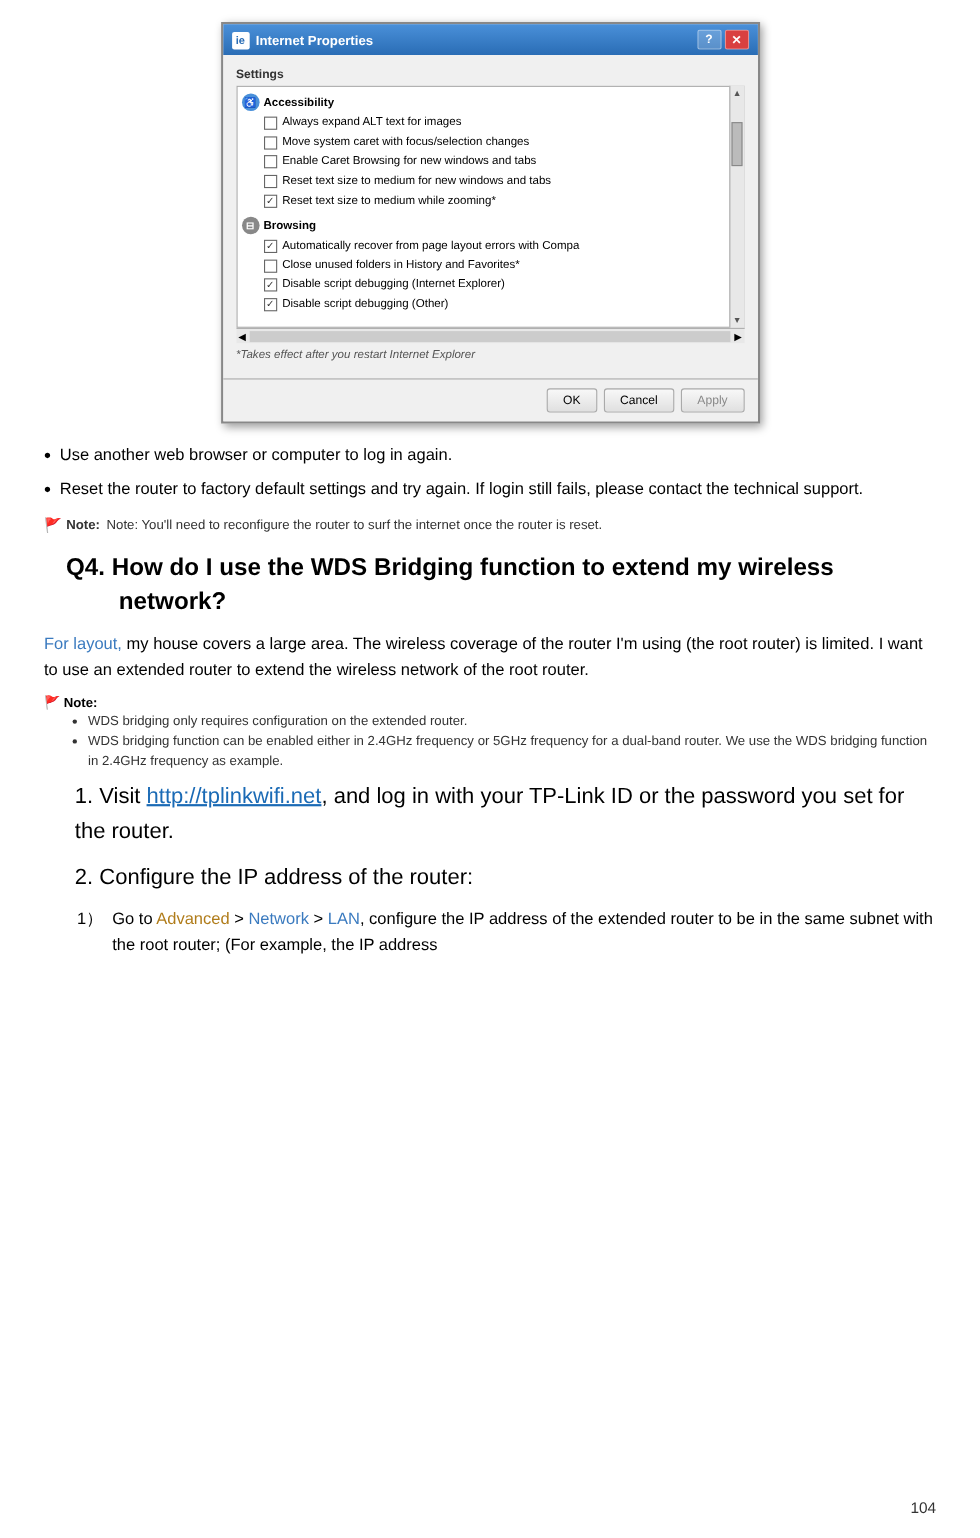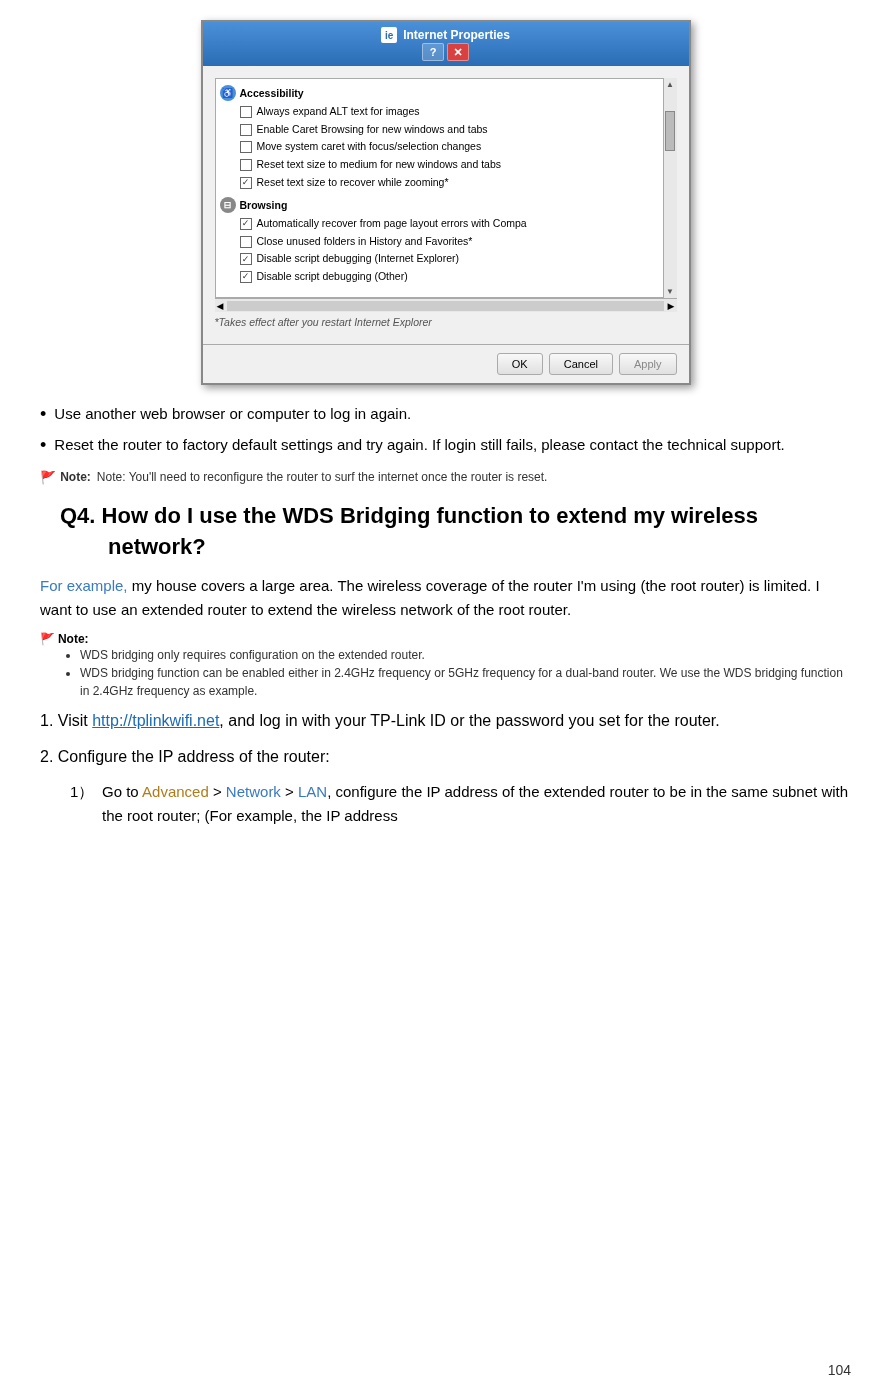--- a/index.html
+++ b/index.html
@@ -34,25 +34,24 @@
       font-family: Arial, sans-serif;
       font-size: 12px;
       box-shadow: 3px 3px 8px rgba(0,0,0,0.4);
     }
 
     .dialog-titlebar {
       background: linear-gradient(to bottom, #4a90d9, #2a6db5);
       color: white;
       padding: 5px 8px;
       display: flex;
-      align-items: center;
+      align-items: flex-end;
       justify-content: space-between;
       font-size: 12px;
       font-weight: bold;
-      flex-direction: column;
     }
 
     .dialog-titlebar-left {
       display: flex;
       align-items: center;
       gap: 6px;
     }
 
     .dialog-titlebar-icon {
       width: 16px;
@@ -360,23 +359,24 @@
       color: #333;
     }
 
     .numbered-list {
       list-style: none;
       padding: 0;
       margin: 0;
     }
 
     .numbered-item {
-      font-size: 16px;
+      font-size: 20px;
       line-height: 1.6;
       margin-bottom: 10px;
+      margin-left: 28px;
     }
 
     .link-text {
       color: #1a6ab5;
       text-decoration: underline;
     }
 
     .sub-numbered {
       list-style: none;
       padding: 0;
@@ -424,49 +424,50 @@
         </div>
         <div class="dialog-titlebar-controls">
           <div class="titlebar-btn help">?</div>
           <div class="titlebar-btn close">✕</div>
         </div>
       </div>
 
 
       <div class="dialog-body">
 
+        <div class="settings-group-label">Settings</div>
 
         <div style="display:flex; position:relative;">
           <div class="settings-list" style="flex:1; padding-right:16px;">
             <div class="settings-list-content">
 
               <div class="settings-category">
                 <span class="settings-category-icon">♿</span>
                 <span>Accessibility</span>
               </div>
 
               <div class="settings-item">
                 <span class="checkbox"></span>
                 <span>Always expand ALT text for images</span>
               </div>
               <div class="settings-item">
                 <span class="checkbox"></span>
+                <span>Move system caret with focus/selection changes</span>
+              </div>
+              <div class="settings-item">
+                <span class="checkbox"></span>
                 <span>Enable Caret Browsing for new windows and tabs</span>
-              </div>
-              <div class="settings-item">
-                <span class="checkbox"></span>
-                <span>Move system caret with focus/selection changes</span>
               </div>
               <div class="settings-item">
                 <span class="checkbox"></span>
                 <span>Reset text size to medium for new windows and tabs</span>
               </div>
               <div class="settings-item">
                 <span class="checkbox checked">✓</span>
-                <span>Reset text size to recover while zooming*</span>
+                <span>Reset text size to medium while zooming*</span>
               </div>
 
               <div class="settings-category" style="margin-top:4px;">
                 <span class="settings-category-icon" style="background:#888; font-size:9px;">⊟</span>
                 <span>Browsing</span>
               </div>
               <div class="settings-item">
                 <span class="checkbox checked">✓</span>
                 <span>Automatically recover from page layout errors with Compa</span>
               </div>
@@ -529,21 +530,21 @@
     <span class="note-bold">Note:</span>
     <span style="margin-left:2px;">Note: You'll need to reconfigure the router to surf the internet once the router is reset.</span>
   </div>
 
   <div class="question-heading">
     <span>Q4. How  do  I  use  the  WDS  Bridging  function  to  extend  my  wireless</span><br>
     <span style="padding-left:48px;">network?</span>
   </div>
 
   <div class="body-paragraph">
-    <span class="for-example">For example,</span><span> my house covers a large area. The wireless coverage of the router I'm using (the root router) is limited. I want to use an extended router to extend the wireless network of the root router.</span>
+    <span class="for-example">For layout,</span><span> my house covers a large area. The wireless coverage of the router I'm using (the root router) is limited. I want to use an extended router to extend the wireless network of the root router.</span>
   </div>
 
   <div class="note-block">
     <div class="note-block-title">
       <span>🚩</span>
       <span>Note:</span>
     </div>
     <ul class="note-block-items">
       <li>WDS bridging only requires configuration on the extended router.</li>
       <li>WDS bridging function can be enabled either in 2.4GHz frequency or 5GHz frequency for a dual-band router. We use the WDS bridging function in 2.4GHz frequency as example.</li>

